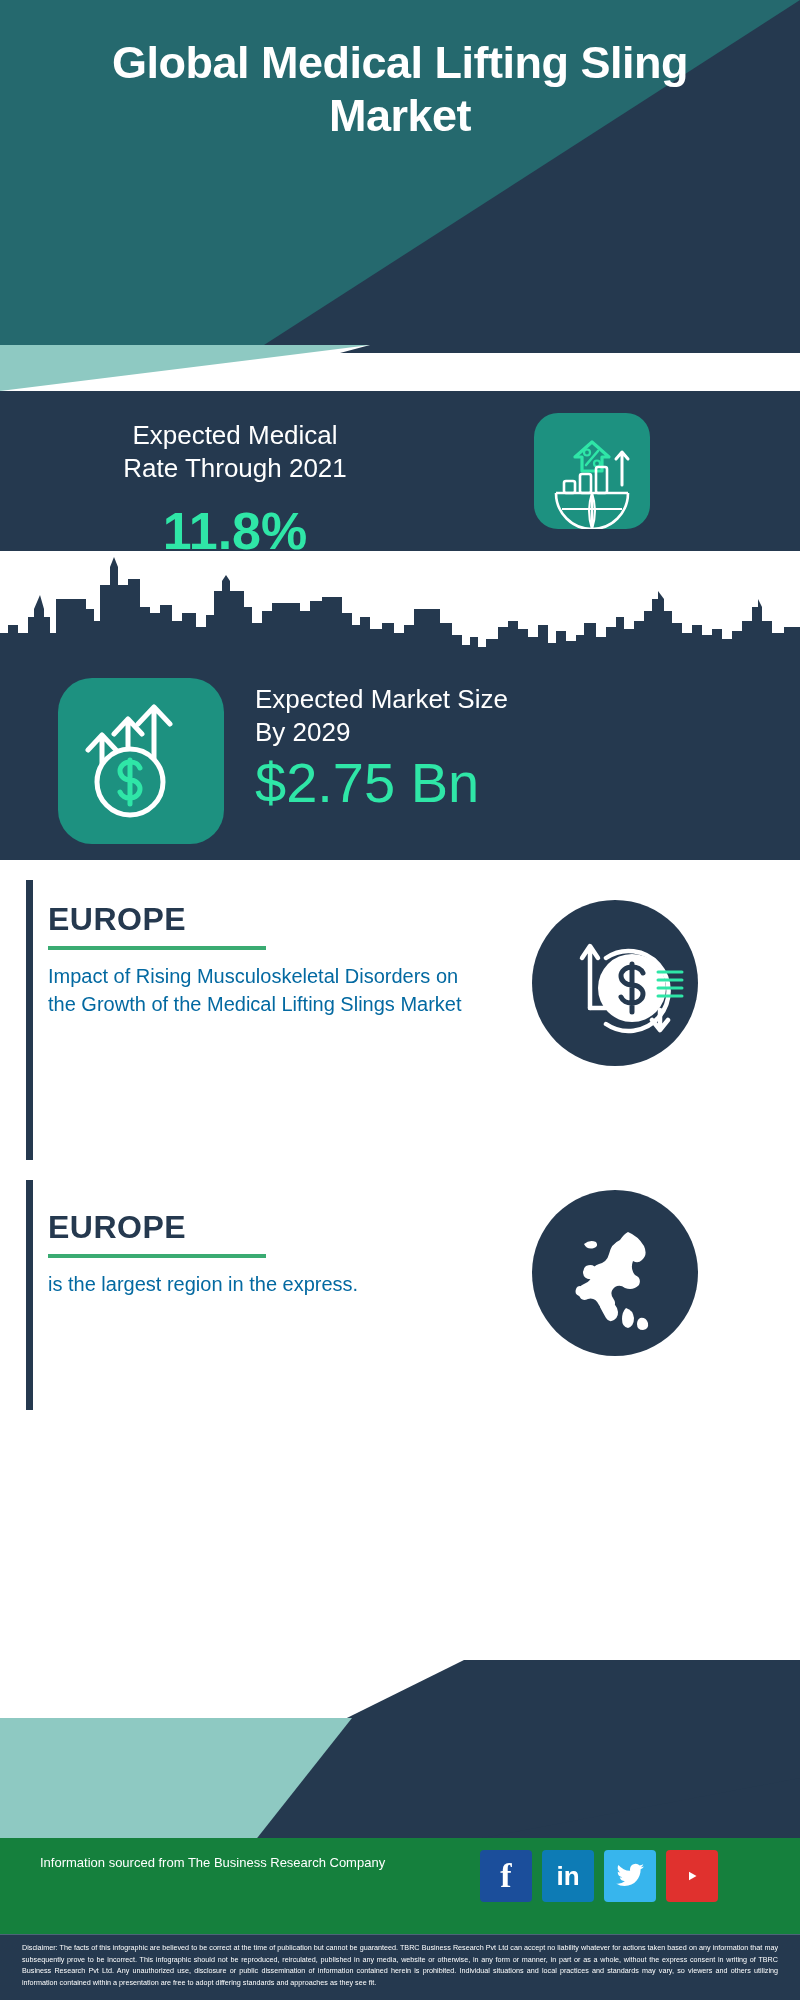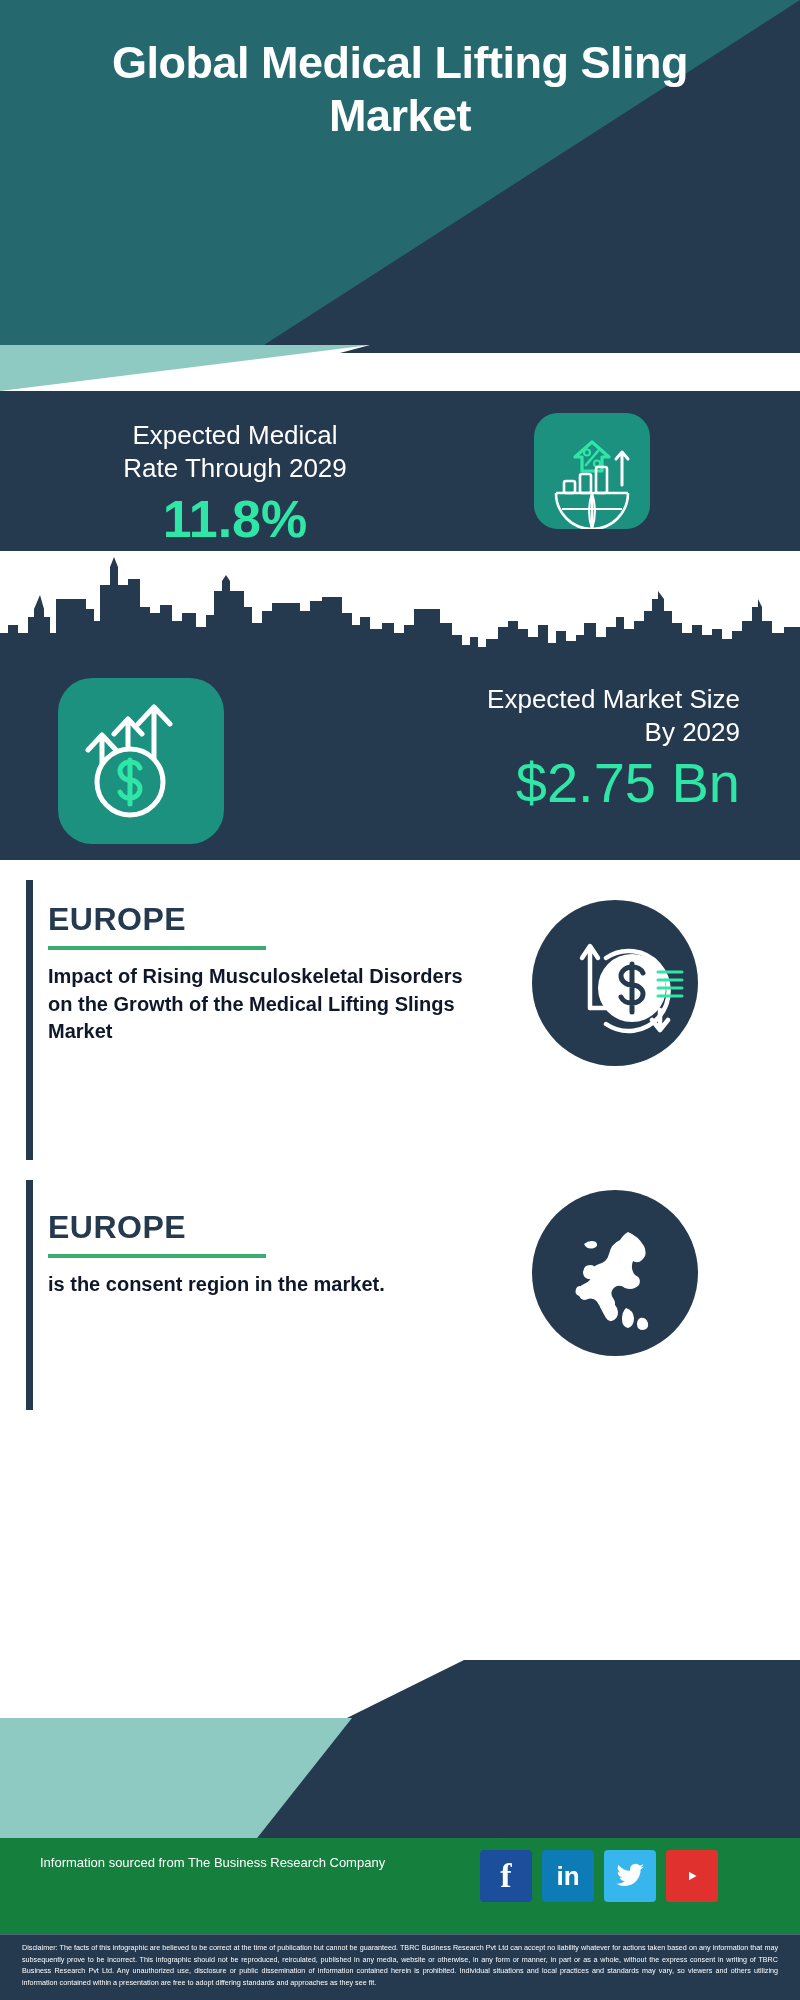--- a/index.html
+++ b/index.html
@@ -54,21 +54,21 @@
   .growth {
     position:absolute; left:0; top:391px; width:800px; height:160px;
     background:#25394f;
   }
   .growth-text {
     position:absolute; left:40px; top:28px; width:390px;
     text-align:center; color:#ffffff;
   }
   .growth-label { font-size:26px; line-height:1.25; font-weight:400; }
   .growth-value {
-    margin-top:8px;
+    margin-top:20px;
     font-size:52px; font-weight:bold; color:#2fe6a7; line-height:1.05;
   }
   .growth-icon {
     position:absolute; left:534px; top:22px;
     width:116px; height:116px; border-radius:24px;
     background:#1d9180;
   }
 
   
   .skyband {
@@ -79,43 +79,43 @@
   .sky-fill {
     position:absolute; left:0; top:112px; width:800px; height:197px;
     background:#25394f;
   }
   .size-icon {
     position:absolute; left:58px; top:127px;
     width:166px; height:166px; border-radius:34px;
     background:#1d9180;
   }
   .size-text {
-    position:absolute; left:240px; top:132px; width:500px;
-    text-align:right; color:#ffffff;
+    position:absolute; left:255px; top:132px; width:500px;
+    text-align:left; color:#ffffff;
   }
   .size-label { font-size:26px; line-height:1.25; }
   .size-value {
     margin-top:4px;
     font-size:56px; font-weight:normal; color:#2fe6a7; line-height:1.1;
   }
 
   
   .cards { position:absolute; left:0; top:860px; width:800px; height:800px; background:#fff; }
   .card { position:absolute; left:0; width:800px; }
   .card-bar {
     position:absolute; left:26px; width:7px; background:#25394f;
   }
   .card-body { position:absolute; left:48px; width:430px; }
   .card-title {
     font-size:32px; font-weight:bold; color:#25394f; letter-spacing:0.5px;
     line-height:1.1;
   }
   .card-rule { width:218px; height:4px; background:#3aab72; margin:9px 0 13px 0; }
   .card-text {
-    font-size:20px; font-weight:bold; color:#0f172a; line-height:1.38;
+    font-size:20px; font-weight:normal; color:#0369a1; line-height:1.38;
   }
   .card-circle {
     position:absolute; width:166px; height:166px; border-radius:50%;
     background:#25394f; left:532px;
   }
 
   
   .footer-shapes {
     position:absolute; left:0; top:1660px; width:800px; height:230px;
     overflow:hidden; background:#ffffff;
@@ -180,21 +180,21 @@
   </div>
 
   <div class="wedge">
     <div class="wedge-tri"></div>
     <div class="wedge-dark"></div>
   </div>
 
   <div class="growth">
     <div class="growth-text">
       <div class="growth-label">Expected Medical</div>
-      <div class="growth-label">Rate Through 2029</div>
+      <div class="growth-label">Rate Through 2021</div>
       <div class="growth-value">11.8%</div>
     </div>
     <div class="growth-icon">
       <svg viewBox="0 0 116 116" width="116" height="116" aria-hidden="true">
 
         <path d="M41 44 L58 29 L75 44 L68 44 L68 58 L48 58 L48 44 Z" fill="none" stroke="#2fe6a7" stroke-width="3.2" stroke-linejoin="round"></path>
         <line x1="52" y1="52" x2="64" y2="38" stroke="#2fe6a7" stroke-width="2.6" stroke-linecap="round"></line>
         <circle cx="53" cy="39.5" r="3" fill="none" stroke="#2fe6a7" stroke-width="2.2"></circle>
         <circle cx="63" cy="50.5" r="3" fill="none" stroke="#2fe6a7" stroke-width="2.2"></circle>
 
@@ -278,21 +278,21 @@
           </g>
         </svg>
       </div>
     </div>
 
     <div class="card" style="top:320px;">
       <div class="card-bar" style="top:0; height:230px;"></div>
       <div class="card-body" style="top:30px;">
         <div class="card-title">EUROPE</div>
         <div class="card-rule"></div>
-        <div class="card-text">is the consent region in the market.</div>
+        <div class="card-text">is the largest region in the express.</div>
       </div>
       <div class="card-circle" style="top:10px;">
         <svg viewBox="0 0 166 166" width="166" height="166" aria-hidden="true">
           <path fill="#ffffff" d="M52 54 q6 -5 12 -2 q3 4 -2 6 q-7 2 -10 -4 Z"></path>
           <path fill="#ffffff" d="M96 42 q10 4 16 14 q4 9 -2 14 q-4 4 -9 1 q-3 8 2 14 q7 3 4 10
             q-6 6 -14 3 q-5 -4 -10 -1 q-6 5 -2 11 q5 7 -2 11 q-8 3 -12 -4 q-4 -8 -11 -6
             q-7 3 -9 -4 q-2 -8 5 -11 q8 -3 8 -11 q0 -7 7 -9 q8 -2 10 -10 q2 -10 11 -14 q4 -6 8 -8 Z"></path>
           <path fill="#ffffff" d="M54 76 q8 -3 11 4 q2 7 -5 9 q-8 1 -9 -6 q0 -5 3 -7 Z"></path>
           <path fill="#ffffff" d="M48 96 q6 1 6 6 q-1 6 -7 4 q-5 -2 -3 -7 q1 -3 4 -3 Z"></path>
           <path fill="#ffffff" d="M72 112 q9 -2 13 6 q3 8 -3 12 q-5 3 -8 -2 q-4 -7 -6 -11 q-1 -4 4 -5 Z"></path>

